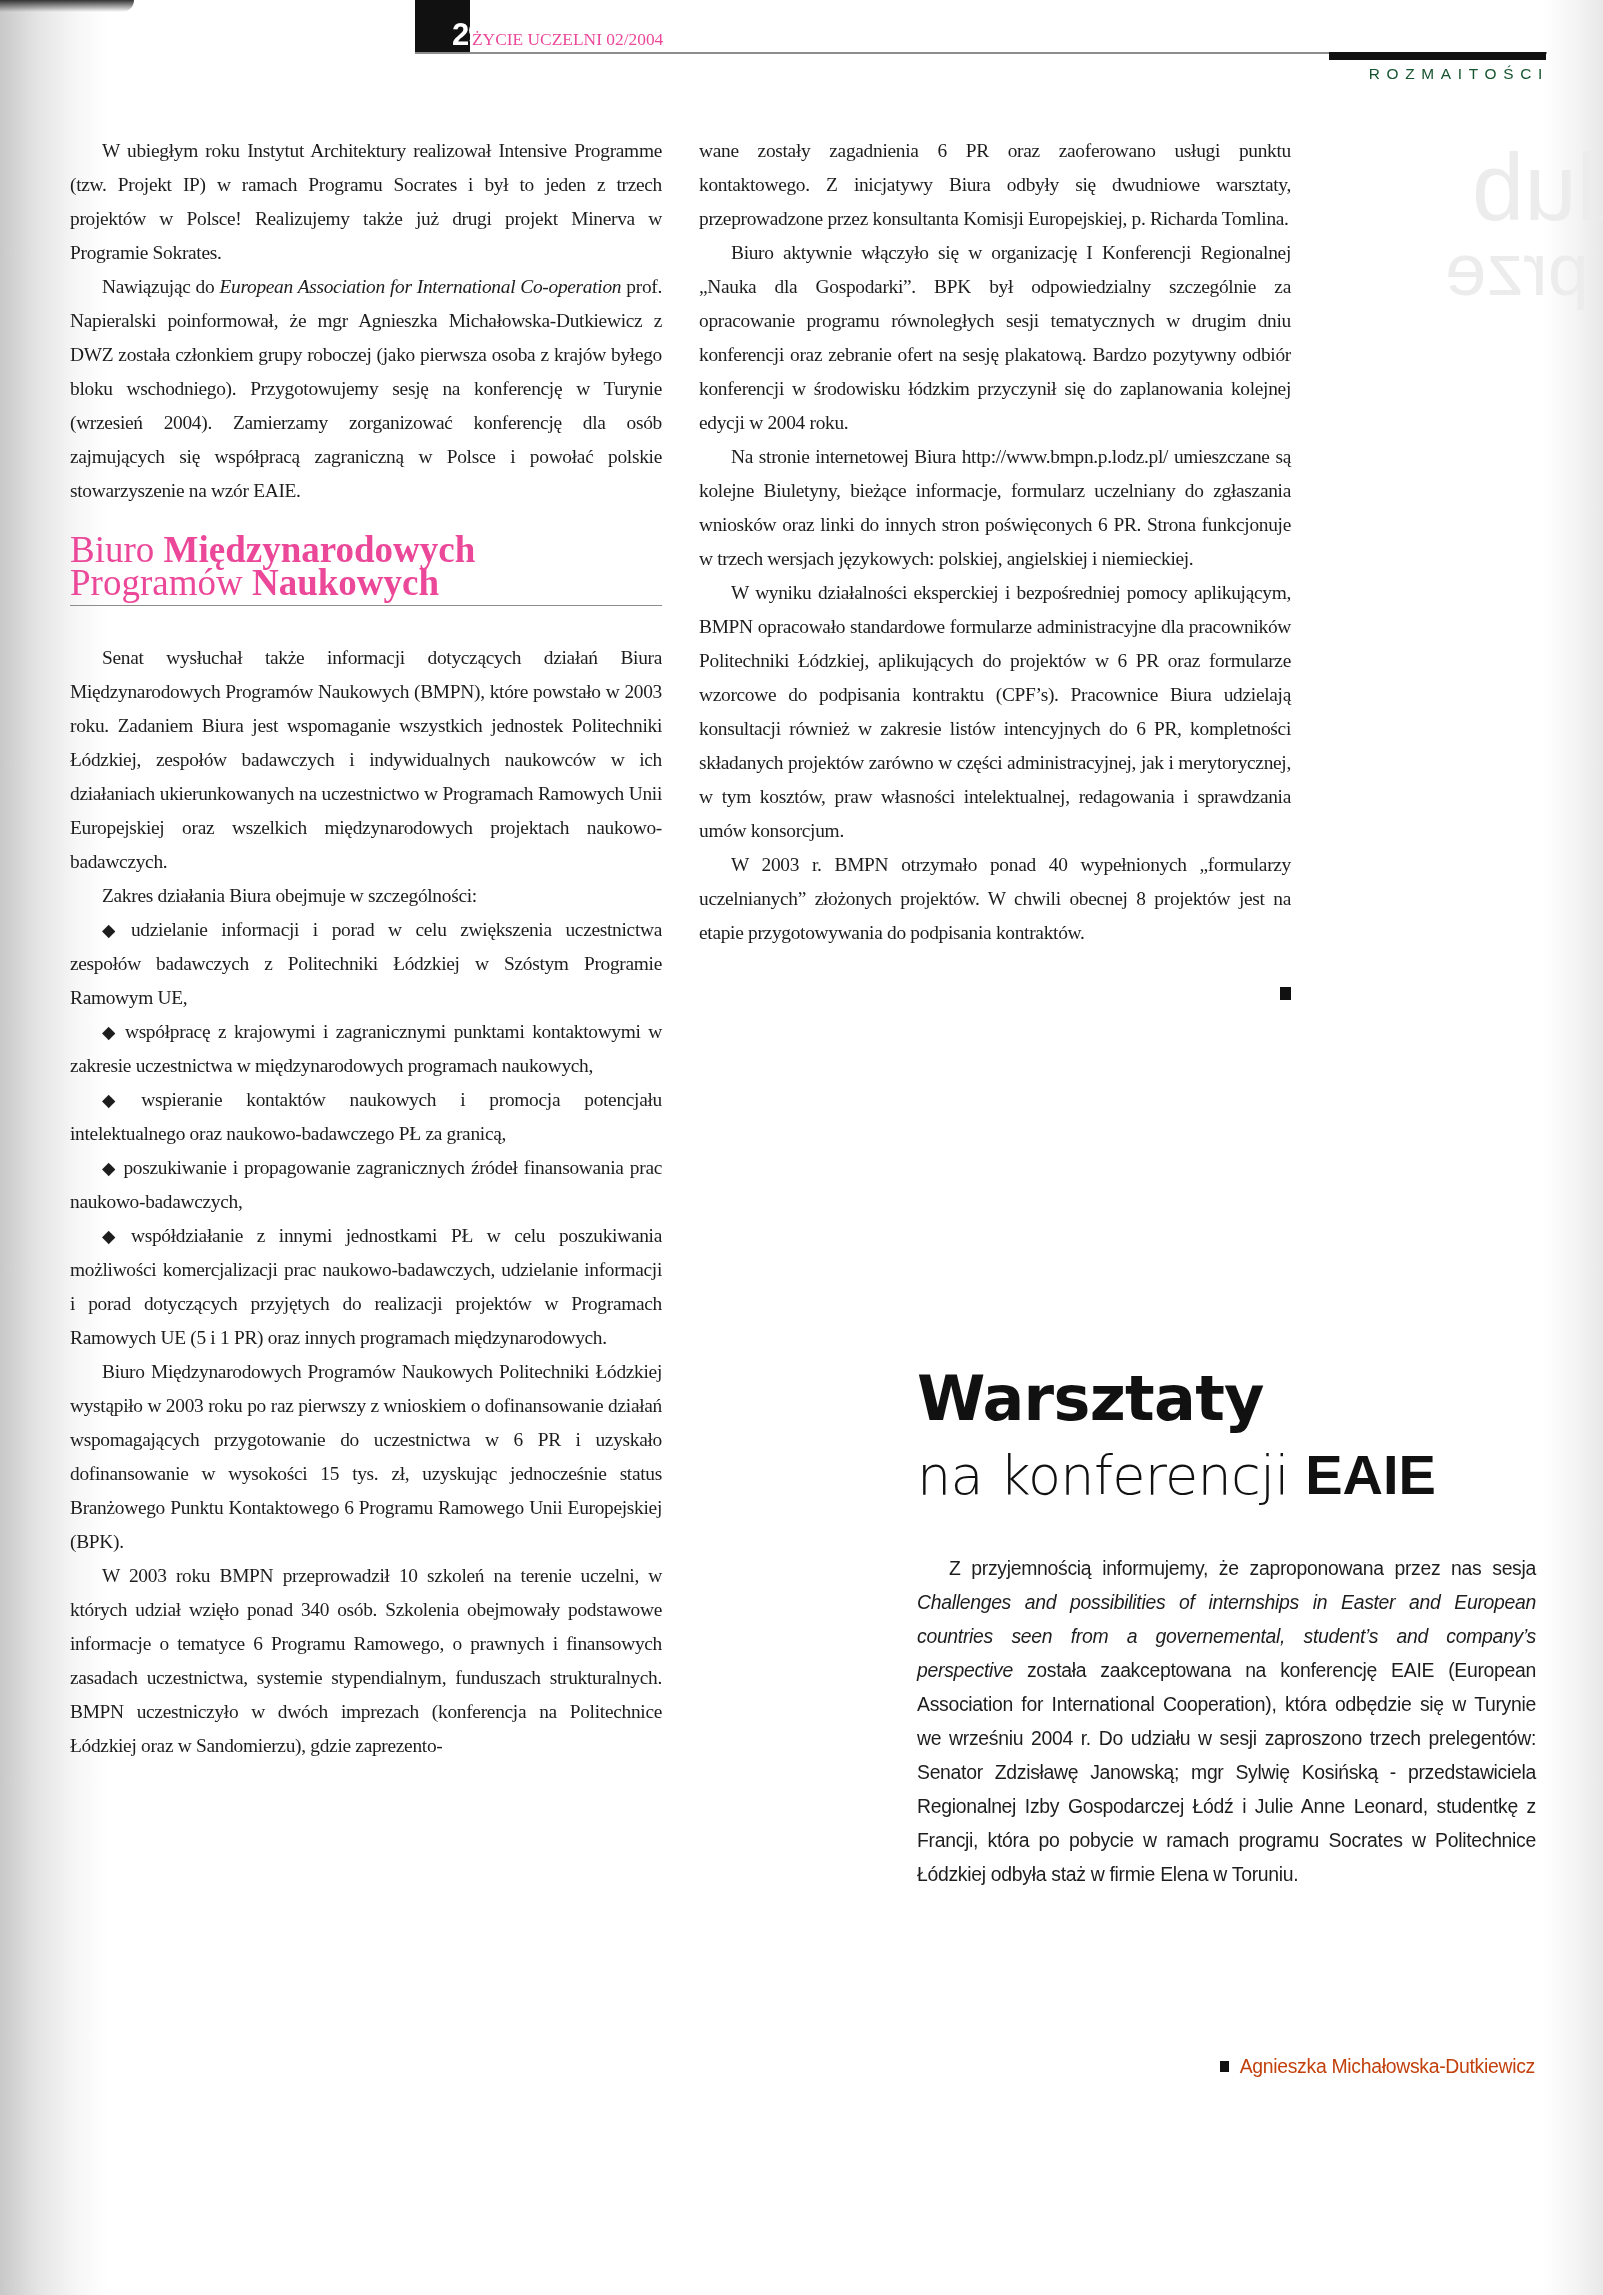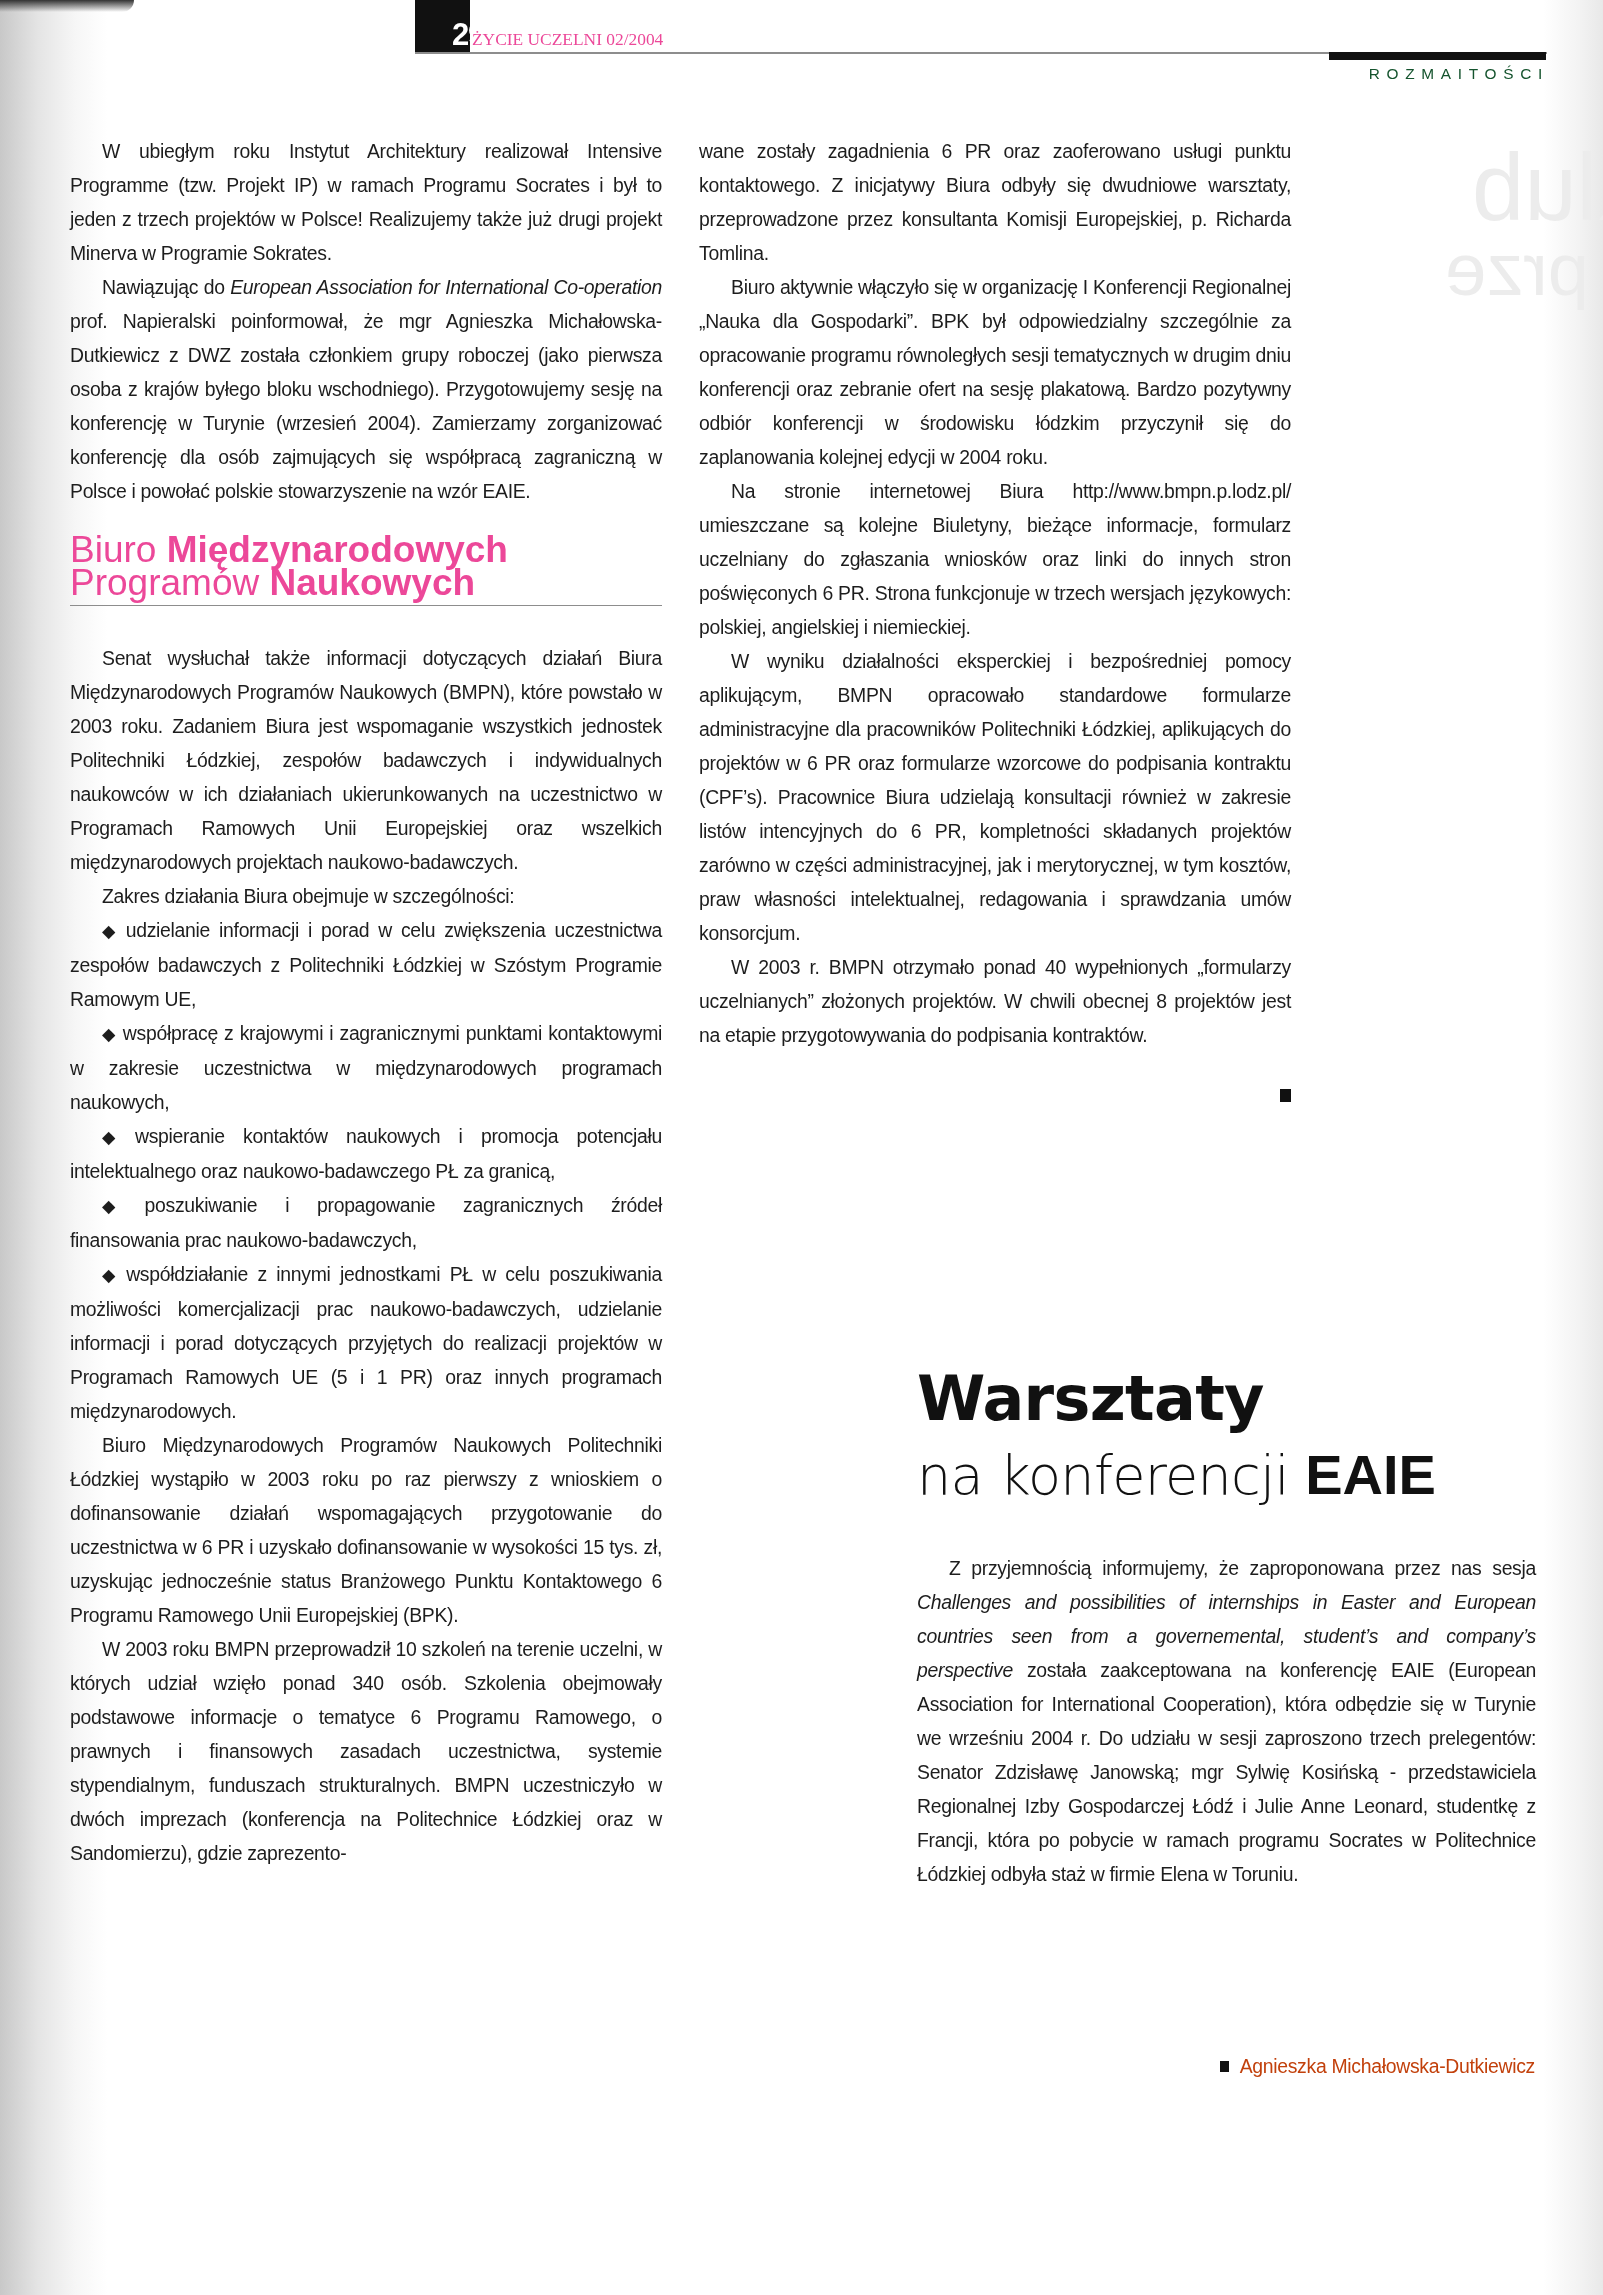--- a/index.html
+++ b/index.html
@@ -50,21 +50,21 @@
   }
   
   .ghost {
     position: absolute; color: #ececec; font-family: "Liberation Sans", sans-serif; white-space: nowrap;
   }
   .ghost-1 { left: 1472px; top: 134px; font-size: 94px; transform: scaleX(-1); }
   .ghost-2 { left: 1445px; top: 227px; font-size: 74px; transform: scaleX(-1); }
 
   
   .col {
-    position: absolute; font-family: Liberation Sans, sans-serif;
+    position: absolute; font-family: Liberation Serif, serif;
     font-size: 19.4px; line-height: 34px; color: #1d1d1d;
   }
   .col-left { left: 70px; top: 134px; width: 592px; }
   .col-right { left: 699px; top: 134px; width: 592px; }
   .col p {
     margin: 0; text-align: justify; text-indent: 32px;
     font-stretch: condensed; letter-spacing: -0.3px;
   }
   .col p.noindent { text-indent: 0; }
   .col em { font-style: italic; }

